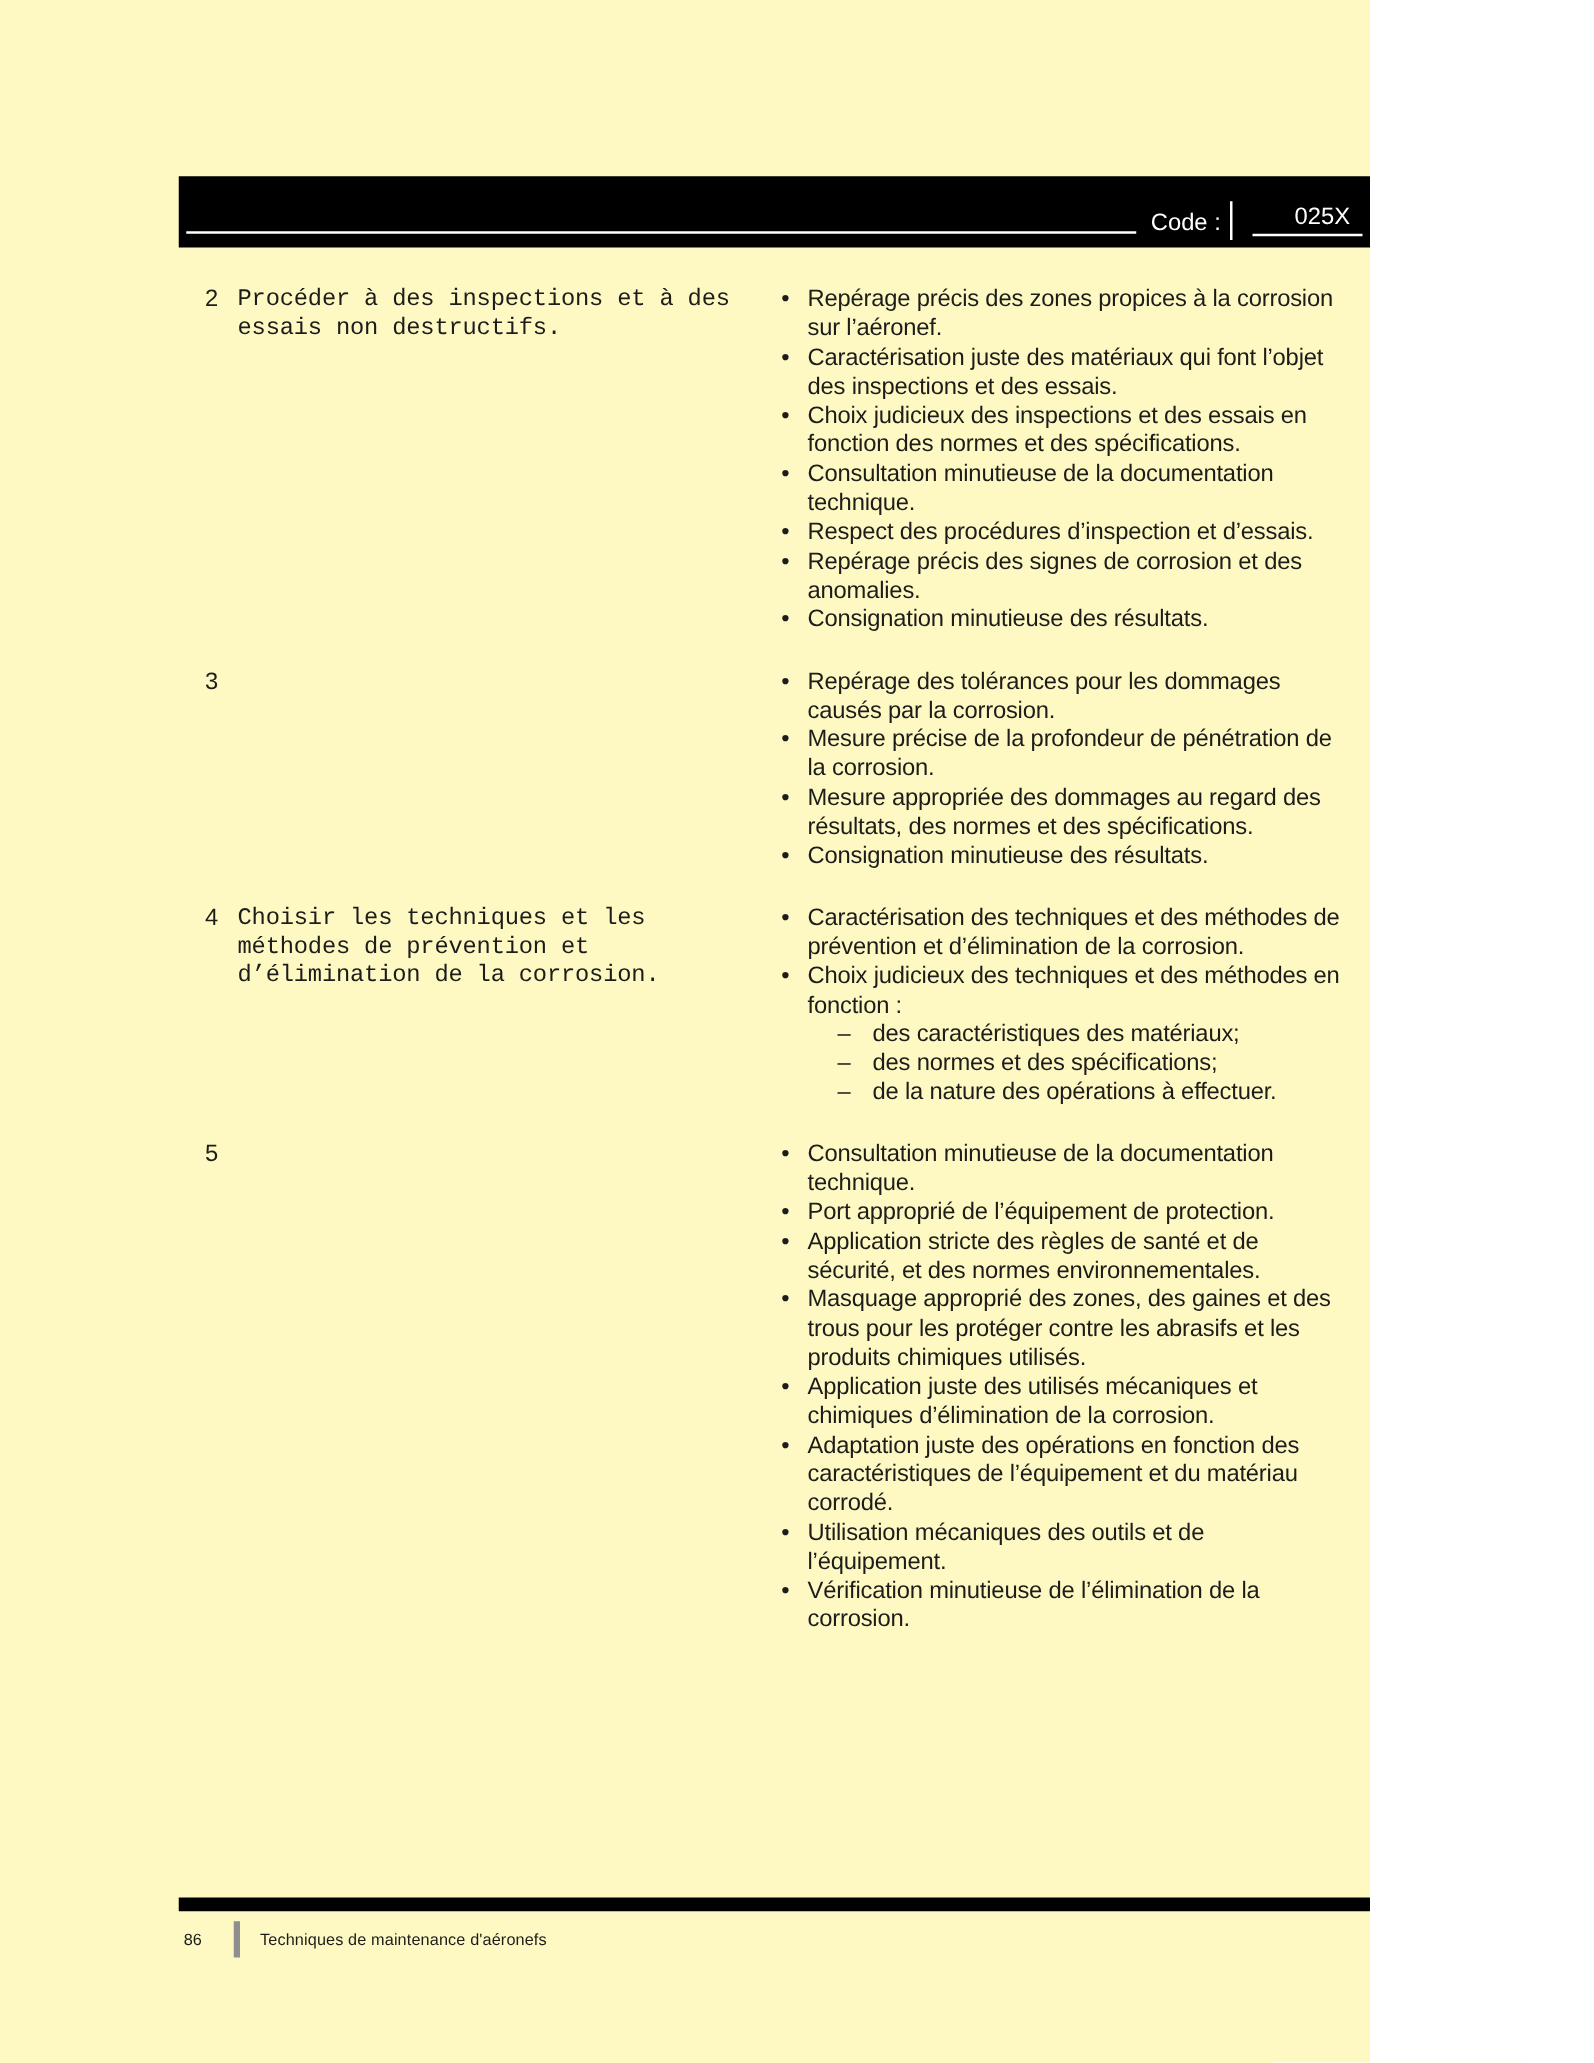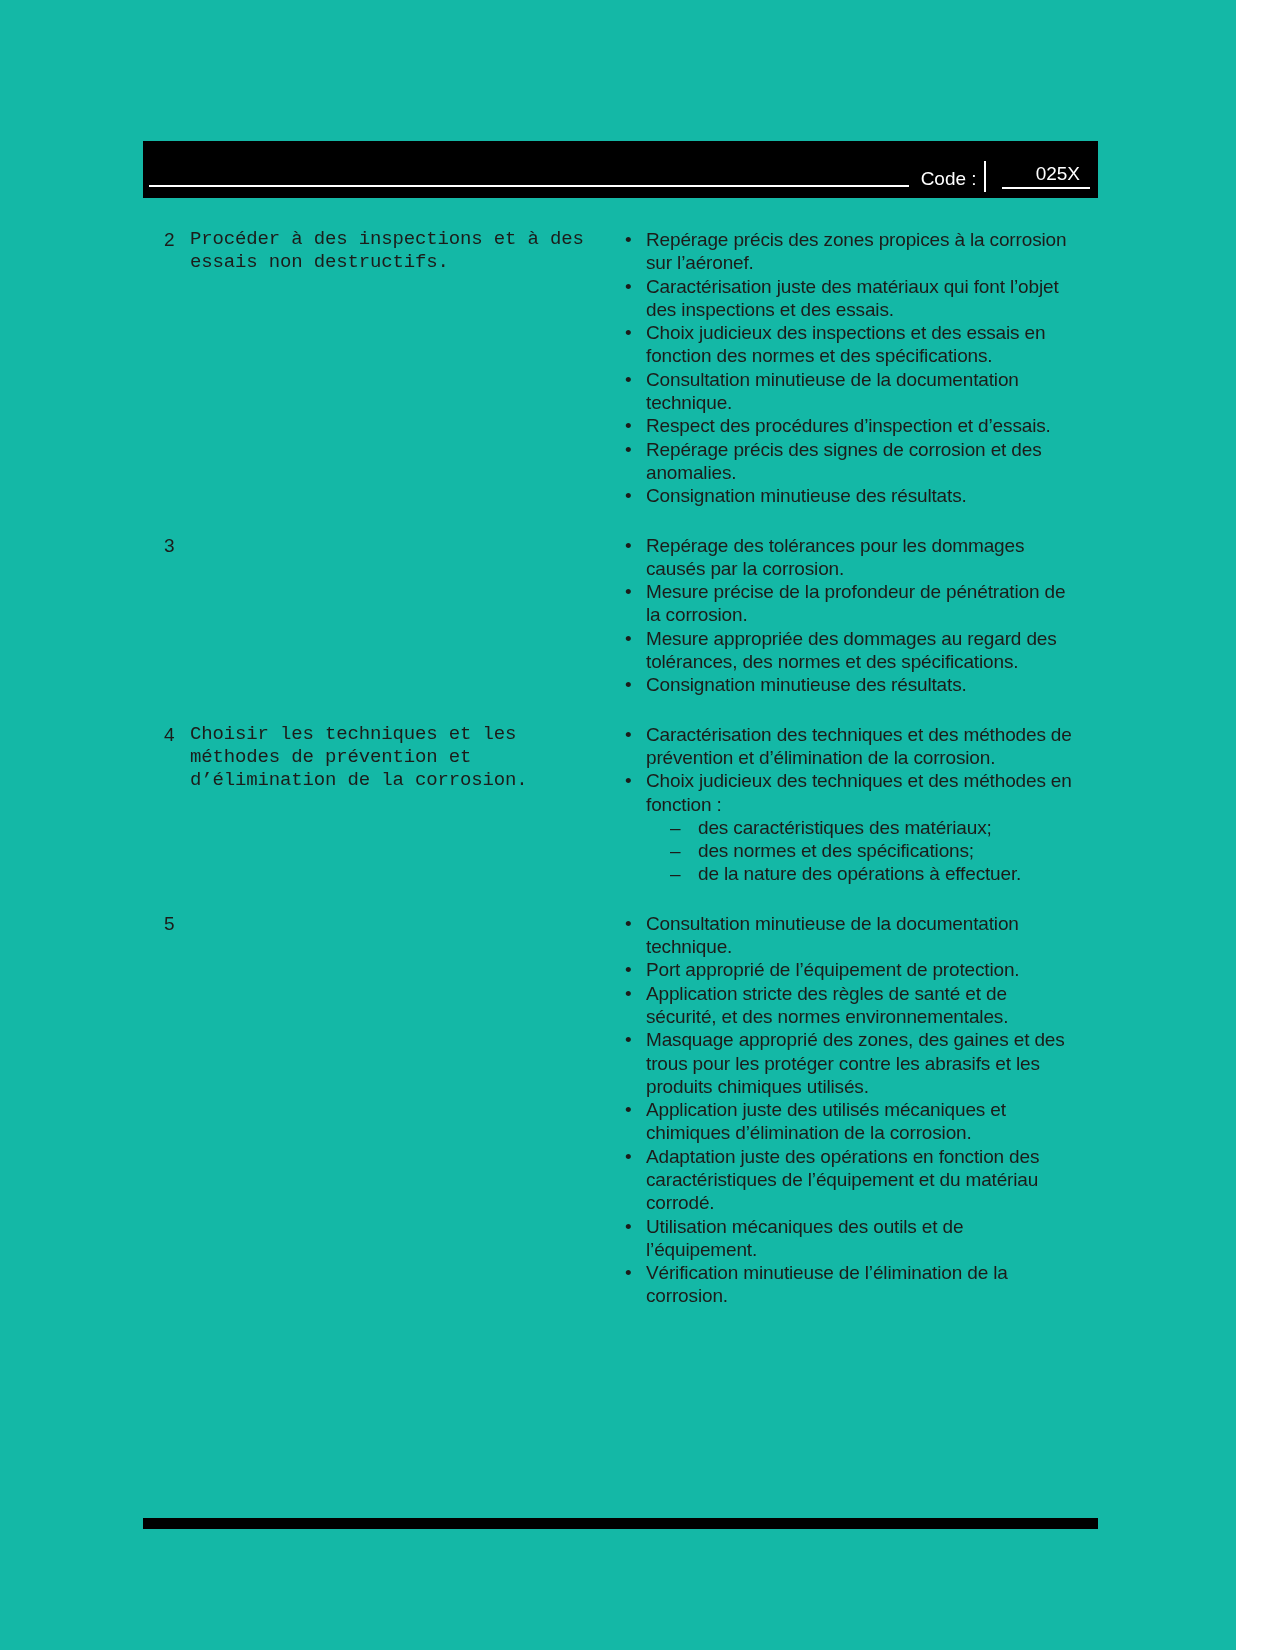--- a/index.html
+++ b/index.html
@@ -1,17 +1,17 @@
 <!DOCTYPE html>
 <html lang="fr" style="--header-bg: #000000; --footer-bar: #000000; --footer-divider: #8f8f8f;"><head>
 <meta charset="utf-8">
 <style>
   html,body { margin:0; padding:0; background:#ffffff; }
   .page {
-    position:relative; width:1236px; height:1650px; background:#14b8a6;
+    position:relative; width:1096px; height:1650px; background:#fef9c3;
     font-family:"Liberation Sans","DejaVu Sans",sans-serif;
     color:#1c1c1a; overflow:hidden;
   }
 
   
   .code-bar {
     position:absolute; left:143px; top:141px; width:955px; height:57px;
     background:var(--header-bg,#000); display:flex; align-items:flex-end;
     box-sizing:border-box; padding-bottom:9px;
   }
@@ -133,21 +133,21 @@
   <li class="criterion">
     <span class="bullet">•</span>
     <div class="crit-body">
       <span class="crit-text">Mesure précise de la profondeur de pénétration de la corrosion.</span>
     </div>
   </li>
 
   <li class="criterion">
     <span class="bullet">•</span>
     <div class="crit-body">
-      <span class="crit-text">Mesure appropriée des dommages au regard des tolérances, des normes et des spécifications.</span>
+      <span class="crit-text">Mesure appropriée des dommages au regard des résultats, des normes et des spécifications.</span>
     </div>
   </li>
 
   <li class="criterion">
     <span class="bullet">•</span>
     <div class="crit-body">
       <span class="crit-text">Consignation minutieuse des résultats.</span>
     </div>
   </li>
 </ul>
@@ -248,14 +248,19 @@
     <span class="bullet">•</span>
     <div class="crit-body">
       <span class="crit-text">Vérification minutieuse de l’élimination de la corrosion.</span>
     </div>
   </li>
 </ul>
   </section>
 </main>
 
   <div class="footer-bar"></div>
+  <footer class="footer-row">
+    <span class="page-num">86</span>
+    <span class="footer-divider"></span>
+    <span class="doc-title">Techniques de maintenance d'aéronefs</span>
+  </footer>
 
 </div>
 
 </body></html>

